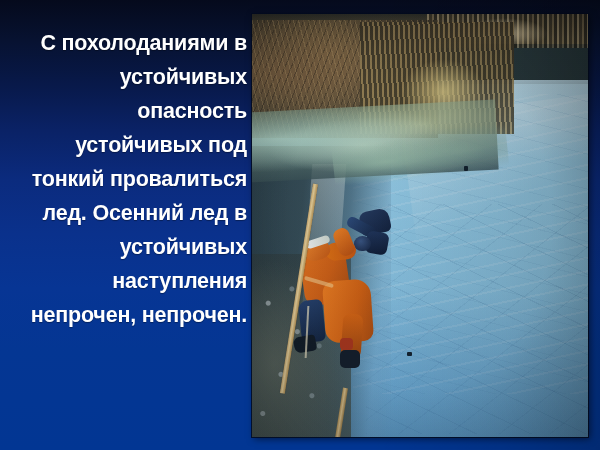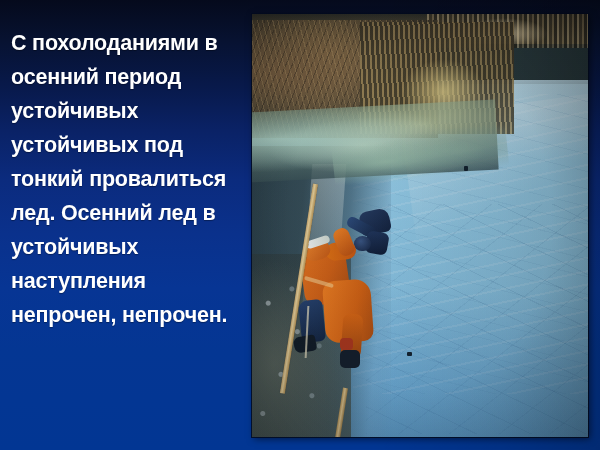--- a/index.html
+++ b/index.html
@@ -50,20 +50,21 @@
     z-index: 6;
     color: #ffffff;
     font-weight: bold;
     font-size: 21.5px;
     line-height: 34px;
     letter-spacing: -0.2px;
     text-shadow: 0 1px 1px rgba(0,0,0,0.35);
   }
   #caption p {
     margin: 0;
+    text-align: right;
   }
 
   
   #photo-frame {
     position: absolute;
     left: 252px;
     top: 14px;
     width: 336px;
     height: 423px;
     z-index: 4;
@@ -370,22 +371,22 @@
     pointer-events: none;
   }
 </style>
 </head>
 <body>
 
 <div id="slide">
 
   <div id="caption">
     <p>С похолоданиями в</p>
-    <p>осенний период</p>
     <p>устойчивых</p>
+    <p>опасность</p>
     <p>устойчивых под</p>
     <p>тонкий провалиться</p>
     <p>лед. Осенний лед в</p>
     <p>устойчивых</p>
     <p>наступления</p>
     <p>непрочен, непрочен.</p>
   </div>
 
   <div id="photo-frame" title="Спасатель в оранжевом костюме с деревянным шестом вытаскивает человека из полыньи на тонком осеннем льду реки">
 

